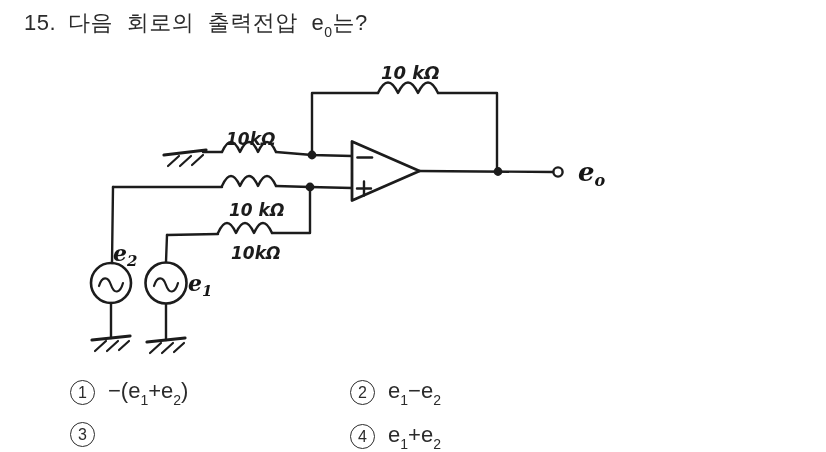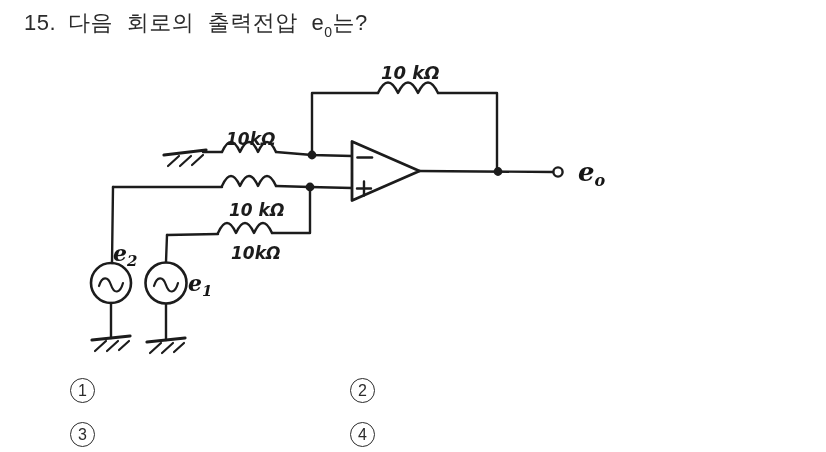--- a/index.html
+++ b/index.html
@@ -120,25 +120,28 @@
     <text class="rlabel" font-size="17" x="231" y="259">10kΩ</text>
 
     <text class="slabel" font-size="22" x="113" y="261"><tspan>e</tspan><tspan dy="5" font-size="15">2</tspan></text>
     <text class="slabel" font-size="22" x="188" y="291"><tspan>e</tspan><tspan dy="5" font-size="15">1</tspan></text>
     <text class="slabel" font-size="26" x="578" y="181"><tspan>e</tspan><tspan dy="5" font-size="16">o</tspan></text>
   </svg>
 
   <div>
     <div class="option" style="left:70px;top:378px;">
       <span class="onum">1</span>
+      <span><span>−(e</span><sub>1</sub><span>+e</span><sub>2</sub><span>)</span></span>
     </div>
     <div class="option" style="left:350px;top:378px;">
       <span class="onum">2</span>
+      <span><span>e</span><sub>1</sub><span>−e</span><sub>2</sub><span></span></span>
     </div>
     <div class="option" style="left:70px;top:422px;">
       <span class="onum">3</span>
     </div>
     <div class="option" style="left:350px;top:422px;">
       <span class="onum">4</span>
+      <span><span>e</span><sub>1</sub><span>+e</span><sub>2</sub><span></span></span>
     </div>
   </div>
 
 </div>
 
 </body></html>

